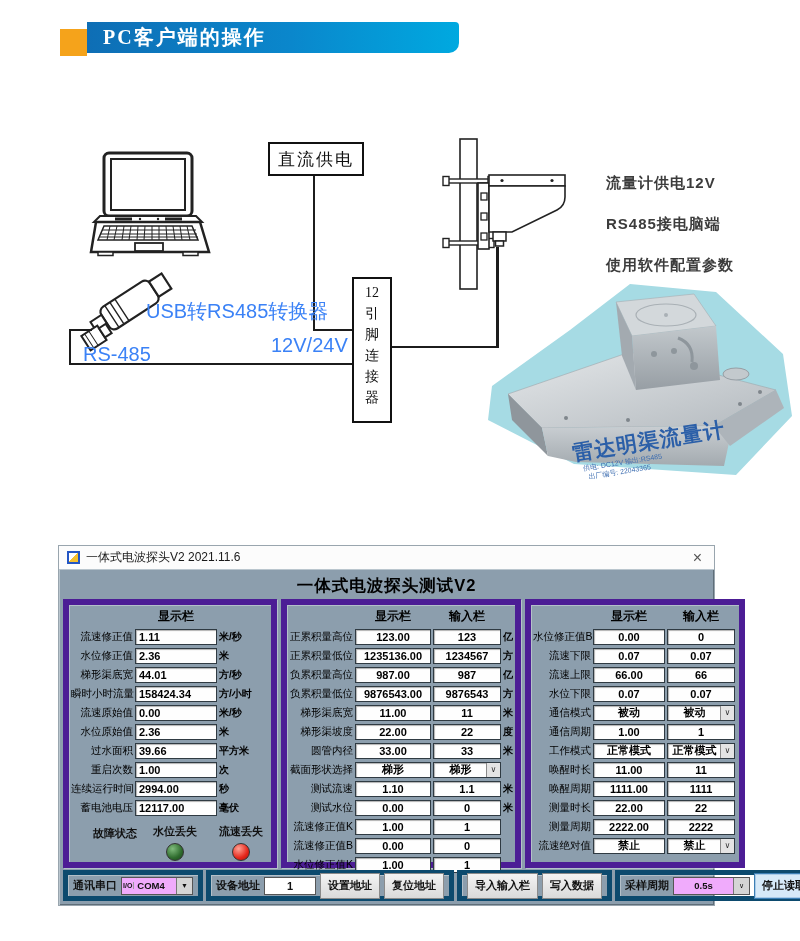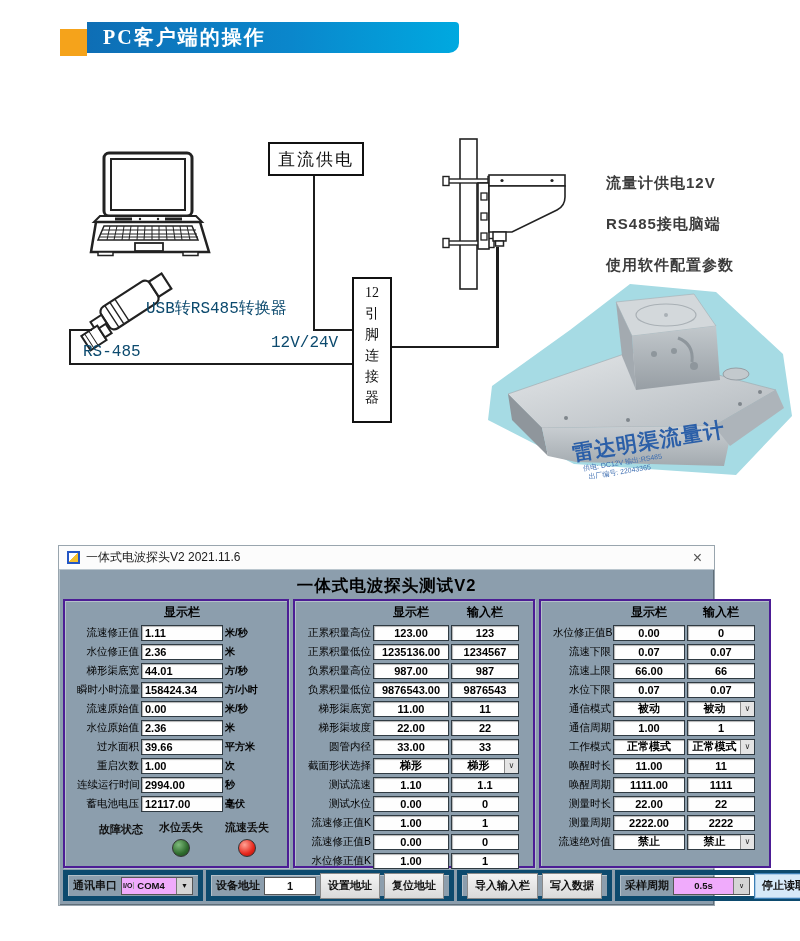--- a/index.html
+++ b/index.html
@@ -10,21 +10,21 @@
   
   .banner-orange{left:60px;top:29px;width:27px;height:27px;background:#F5A31B;}
   .banner-bar{left:87px;top:22px;width:372px;height:31px;
     background:linear-gradient(90deg,#0E6EB5 0%,#0A87CC 55%,#00A9E0 100%);
     border-top-right-radius:4px;border-bottom-right-radius:10px;
     color:#fff;font-family:"Liberation Serif","DejaVu Serif",serif;
     font-size:20px;font-weight:bold;letter-spacing:2px;line-height:31px;padding-left:16px;box-sizing:border-box;}
 
   
   .dline{background:#1c1c1c;position:absolute;}
-  .diag-text{position:absolute;font-family:Liberation Mono, monospace;font-size:16px;color:#0c4a6e;white-space:nowrap;}
+  .diag-text{position:absolute;font-family:Liberation Sans, sans-serif;font-size:20px;color:#3b82f6;white-space:nowrap;}
   .dc-box{left:268px;top:142px;width:92px;height:30px;border:2px solid #111;
     font-family:"Liberation Serif","DejaVu Serif",serif;font-size:17px;
     display:flex;align-items:center;justify-content:center;letter-spacing:2px;background:#fff;}
   .pin-box{left:352px;top:277px;width:40px;height:146px;border:2px solid #111;background:#fff;
     font-family:"Liberation Serif","DejaVu Serif",serif;font-size:14px;
     display:flex;flex-direction:column;align-items:center;padding-top:3px;box-sizing:border-box;line-height:1.5;}
   .notes{left:606px;top:174px;width:180px;}
   .notes div{font-size:15px;font-weight:bold;color:#3C3C3C;margin-bottom:22px;letter-spacing:1px;}
   svg .ln{stroke:#222;fill:#fff;}
   .dev-label{font-size:21px;font-weight:bold;fill:#2B5FA8;letter-spacing:1px;
@@ -36,22 +36,22 @@
   .titlebar{height:23px;background:#FCFCFC;display:flex;align-items:center;padding:0 8px;box-sizing:border-box;}
   .appicon{width:13px;height:13px;border:2px solid #2456C4;box-sizing:border-box;
     background:linear-gradient(135deg,#FFFFFF 0 45%,#F6C12F 45%);margin-right:6px;flex:0 0 auto;}
   .wintitle{font-size:12px;color:#1a1a1a;flex:1;}
   .winclose{font-size:16px;color:#555;padding:0 4px;line-height:1;cursor:default;}
   .client{position:absolute;left:0;right:0;top:23px;bottom:0;background:#8C9EAD;
     box-shadow:inset 1px 1px 0 #BAC6CE, inset -1px -1px 0 #5F6E79;}
   .apptitle{text-align:center;padding-top:6px;font-size:16.5px;font-weight:bold;color:#000;letter-spacing:1px;}
 
   .panels{position:absolute;left:4px;right:4px;top:30px;height:269px;display:flex;gap:4px;}
-  .panel{border:2px solid #4c1d95;box-shadow:inset 1px 1px 0 rgba(255,255,255,.35),1px 1px 0 rgba(255,255,255,.35);
-    box-sizing:border-box;background:#8C9EAD;padding:0 12px;}
+  .panel{border:6px solid #4c1d95;box-shadow:inset 1px 1px 0 rgba(255,255,255,.35),1px 1px 0 rgba(255,255,255,.35);
+    box-sizing:border-box;background:#8C9EAD;padding:0 2px;}
   .p-left{flex:0 0 172px;}
   .p-mid{flex:0 0 240px;}
   .p-right{flex:1;}
 
   .prow{display:grid;align-items:center;height:19px;column-gap:2px;}
   .p-left  .prow{grid-template-columns:62px 82px 1fr;}
   .p-mid   .prow{grid-template-columns:64px 76px 68px 1fr;}
   .p-right .prow{grid-template-columns:58px 72px 68px 1fr;}
   .prow.hdr{height:22px;}
   .hcell{font-size:12px;font-weight:bold;text-align:center;color:#000;}

